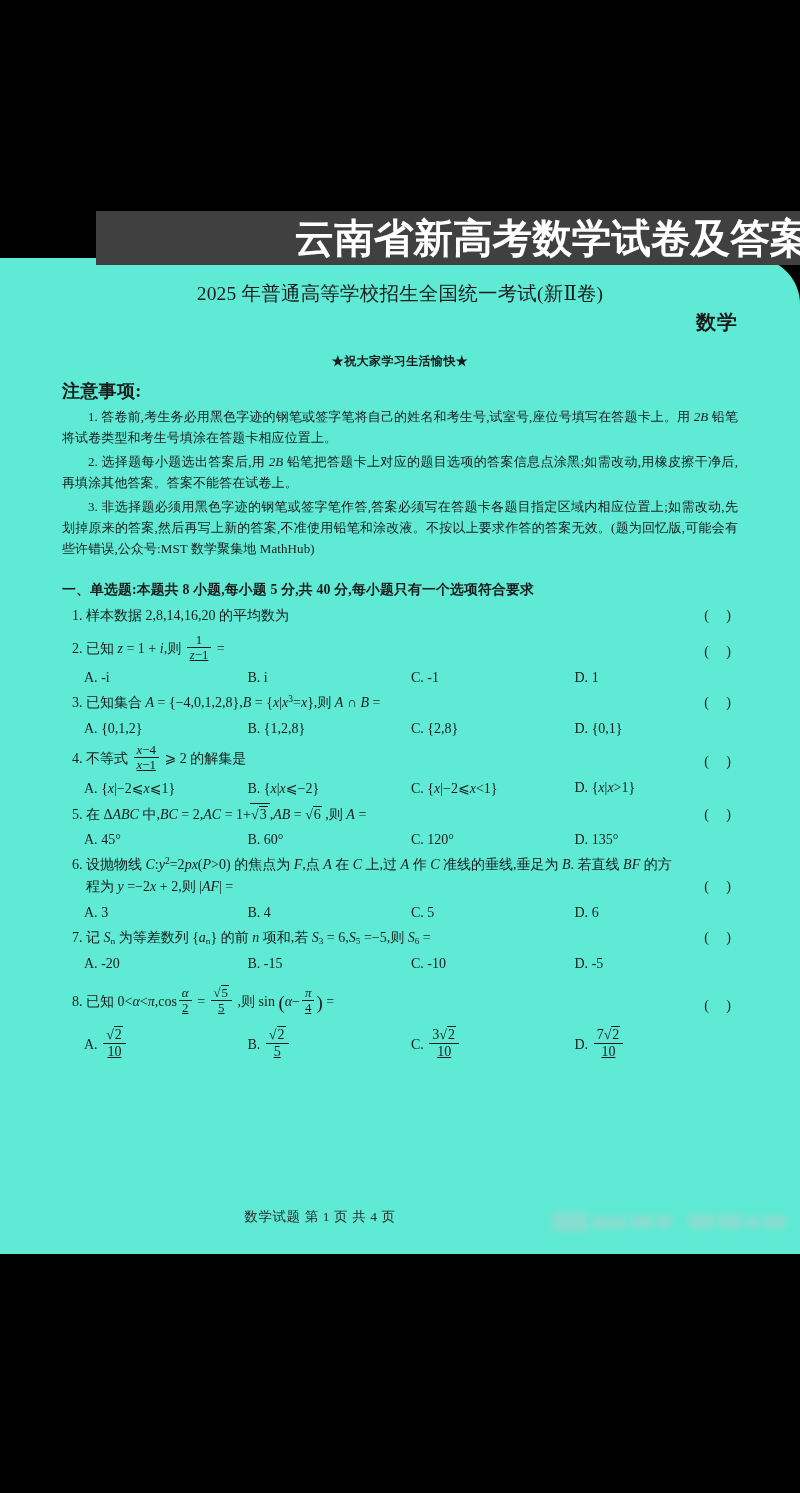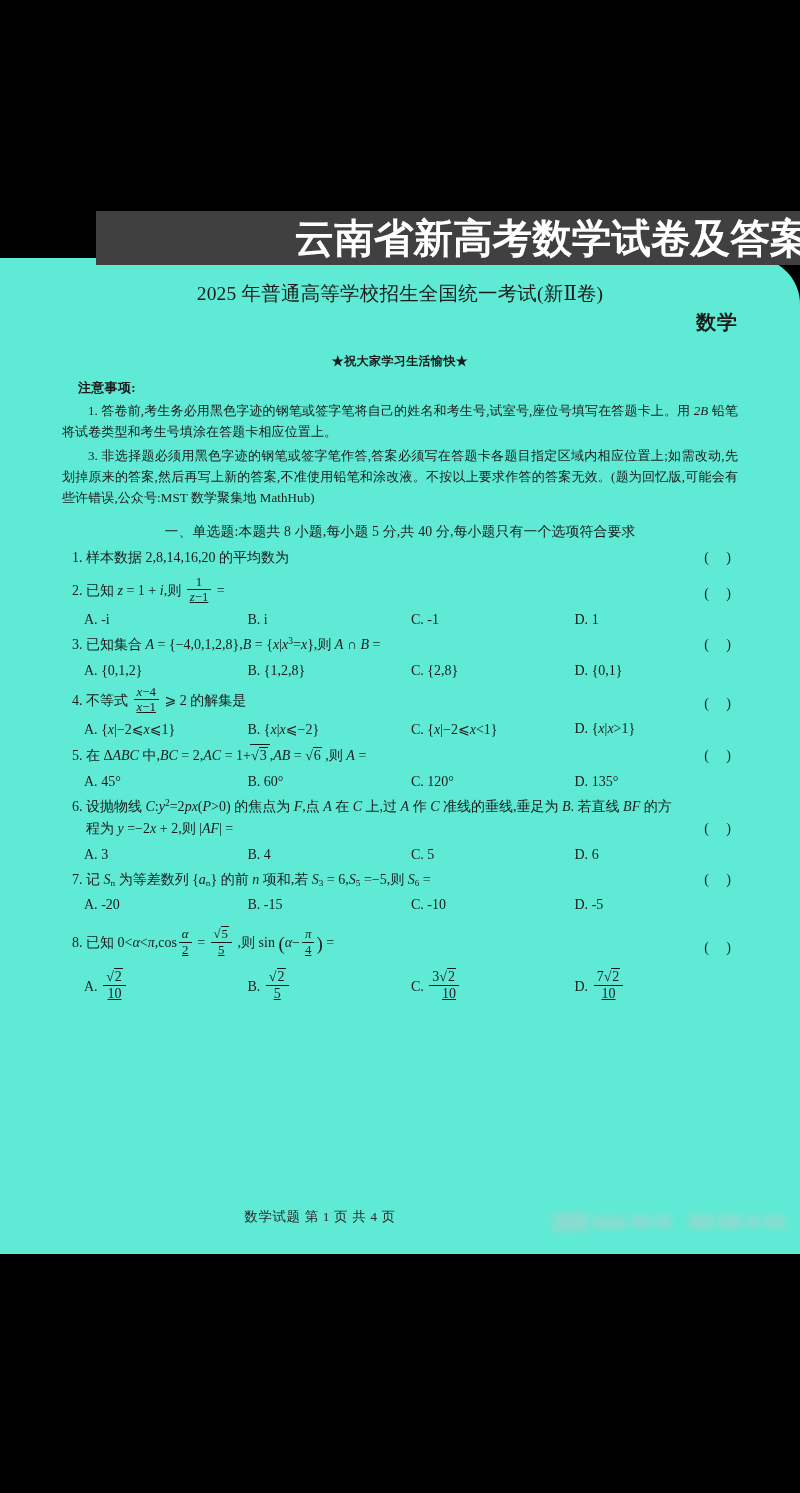--- a/index.html
+++ b/index.html
@@ -82,41 +82,39 @@
   .greeting {
     margin-top: 17px;
     text-align: center;
     font-size: 12px;
     font-weight: bold;
     letter-spacing: 0.4px;
   }
 
   .notice-head {
     margin-top: 9px;
-    font-size: 13px;
+    font-size: 18px;
     font-weight: bold;
     letter-spacing: 0.3px;
-    margin-left: 16px;
   }
   .notice-p {
     margin-top: 3px;
     font-size: 13px;
     line-height: 1.62;
     text-indent: 26px;
     text-align: justify;
     letter-spacing: 0.1px;
   }
   .notice-p i { font-style: italic; }
 
   .section-head {
-    margin-top: 15px;
+    margin-top: 22px;
     font-size: 13.8px;
-    font-weight: normal;
+    font-weight: bold;
     letter-spacing: 0.2px;
-    text-align: center;
   }
 
   
   .q { margin-top: 6px; }
   .q-stem {
     position: relative;
     font-size: 14px;
     line-height: 1.55;
     padding-left: 10px;
     padding-right: 62px;
@@ -213,20 +211,23 @@
       <div class="subject-title">数学</div>
 
       <div class="greeting">★祝大家学习生活愉快★</div>
 
       <div class="notice-head">注意事项:</div>
 
       <div class="notice-p">
         1. 答卷前,考生务必用黑色字迹的钢笔或签字笔将自己的姓名和考生号,试室号,座位号填写在答题卡上。用 <i>2B</i> 铅笔将试卷类型和考生号填涂在答题卡相应位置上。
       </div>
 
+      <div class="notice-p">
+        2. 选择题每小题选出答案后,用 <i>2B</i> 铅笔把答题卡上对应的题目选项的答案信息点涂黑;如需改动,用橡皮擦干净后,再填涂其他答案。答案不能答在试卷上。
+      </div>
 
       <div class="notice-p">
         3. 非选择题必须用黑色字迹的钢笔或签字笔作答,答案必须写在答题卡各题目指定区域内相应位置上;如需改动,先划掉原来的答案,然后再写上新的答案,不准使用铅笔和涂改液。不按以上要求作答的答案无效。(题为回忆版,可能会有些许错误,公众号:MST 数学聚集地 MathHub)
       </div>
 
       <div class="section-head">一、单选题:本题共 8 小题,每小题 5 分,共 40 分,每小题只有一个选项符合要求</div>
 
       <div class="q">
         <div class="q-stem">
           <span>1.</span>
@@ -327,21 +328,21 @@
       <div class="q" style="margin-top:14px;">
         <div class="q-stem">
           <span>8.</span>
           已知 0&lt;<span class="ital">α</span>&lt;<span class="ital">π</span>,cos<span class="frac"><span class="num"><span class="ital">α</span></span><span class="den">2</span></span> =
           <span class="frac"><span class="num">√<span style="border-top:1px solid #1b1b1b;padding:0 1px;">5</span></span><span class="den">5</span></span> ,则 sin <span class="big-paren">(</span><span class="ital">α</span>−<span class="frac"><span class="num"><span class="ital">π</span></span><span class="den">4</span></span><span class="big-paren">)</span> =
           <span class="paren">( )</span>
         </div>
         <div class="opts tall">
           <div class="opt"><span>A.</span> <span class="frac" style="font-size:1em;"><span class="num">√<span style="border-top:1px solid #1b1b1b;padding:0 1px;">2</span></span><span class="den">10</span></span></div>
           <div class="opt"><span>B.</span> <span class="frac" style="font-size:1em;"><span class="num">√<span style="border-top:1px solid #1b1b1b;padding:0 1px;">2</span></span><span class="den">5</span></span></div>
-          <div class="opt"><span>C.</span> <span class="frac" style="font-size:1em;text-align:right;"><span class="num">3√<span style="border-top:1px solid #1b1b1b;padding:0 1px;">2</span></span><span class="den">10</span></span></div>
+          <div class="opt"><span>C.</span> <span class="frac" style="font-size:1em;"><span class="num">3√<span style="border-top:1px solid #1b1b1b;padding:0 1px;">2</span></span><span class="den">10</span></span></div>
           <div class="opt"><span>D.</span> <span class="frac" style="font-size:1em;"><span class="num">7√<span style="border-top:1px solid #1b1b1b;padding:0 1px;">2</span></span><span class="den">10</span></span></div>
         </div>
       </div>
 
     </div>
 
     <div class="footer">
       <div class="page-line">数学试题 第 1 页 共 4 页</div>
     </div>
 

